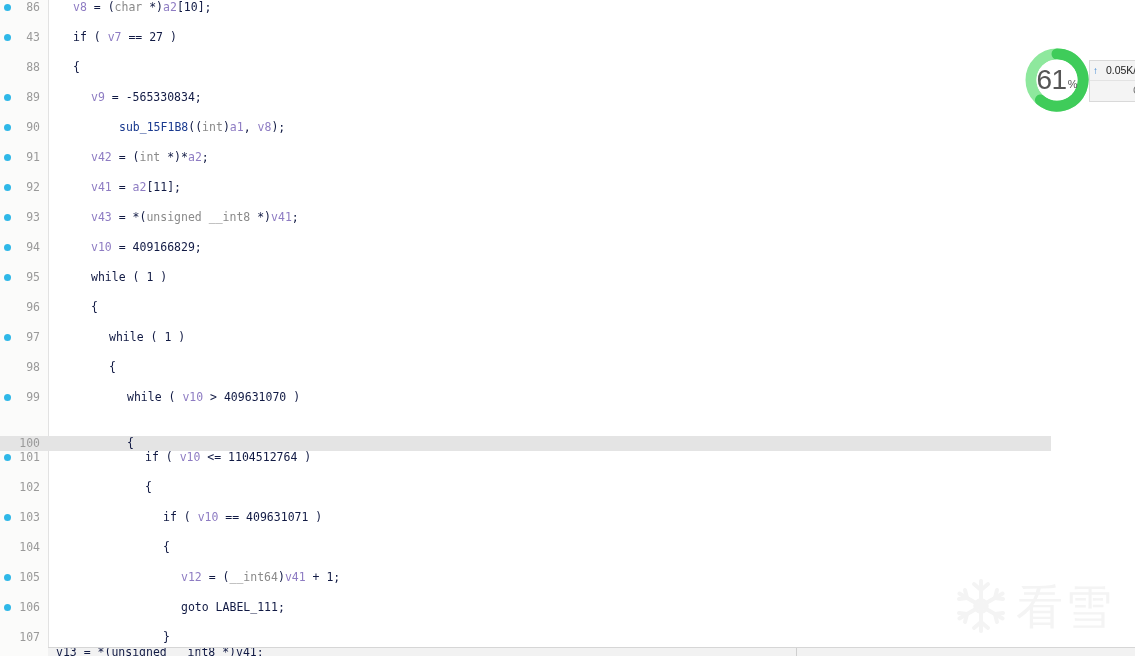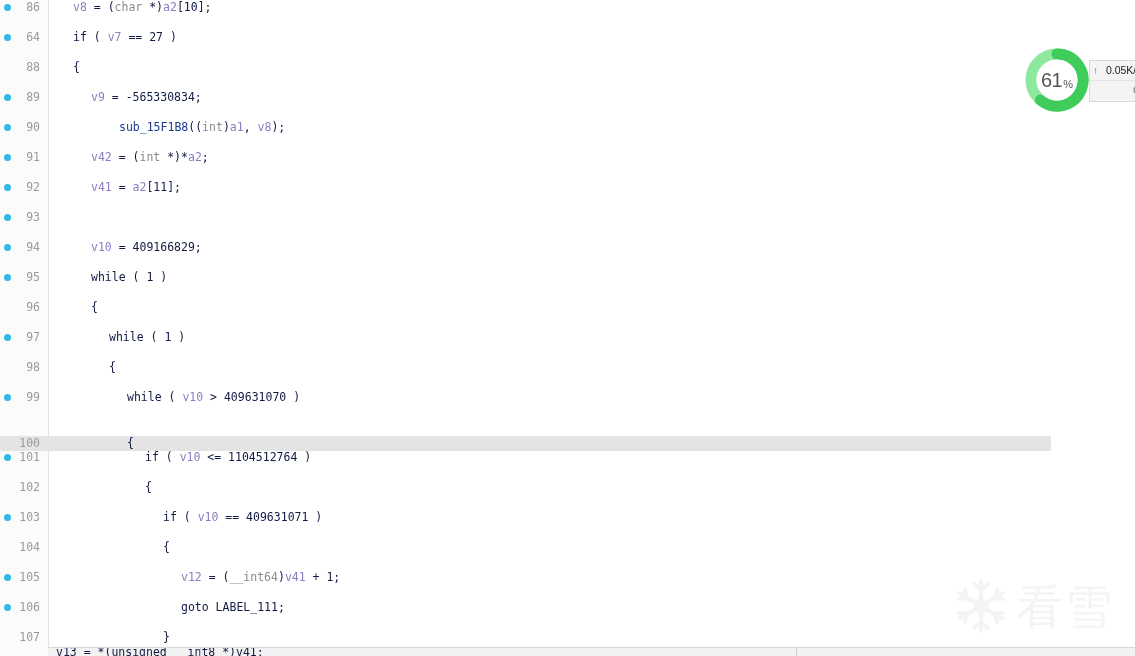--- a/index.html
+++ b/index.html
@@ -129,21 +129,21 @@
   .ring-label {
     position: absolute;
     left: 0; top: 0;
     width: 66px; height: 66px;
     display: flex;
     align-items: center;
     justify-content: center;
     font-family: "Liberation Sans", sans-serif;
     color: #555555;
   }
-  .ring-label .val { font-size: 20px; letter-spacing: -0.5px; }
+  .ring-label .val { font-size: 28px; letter-spacing: -0.5px; }
   .ring-label .pct { font-size: 11px; margin-left: 1px; margin-top: 7px; }
 
   
   #sysmon {
     position: absolute;
     left: 1089px;
     top: 60px;
     width: 46px;
     height: 40px;
     background: #f4f4f4;
@@ -188,27 +188,27 @@
 </style>
 </head>
 <body>
 
 <div id="editor">
 
   <div class="gutter-bg"></div>
 
   <div class="code-lines" id="code-lines">
       <div class="line" style="top: 0px;"><span class="marker"></span><span class="lnum">86</span><span class="src" style="left: 73px;"><span class="t-var">v8</span><span class="t-plain"> = (</span><span class="t-kw">char</span><span class="t-plain"> *)</span><span class="t-var">a2</span><span class="t-plain">[10];</span></span></div>
-      <div class="line" style="top: 15px;"><span class="marker"></span><span class="lnum">64</span><span class="src" style="left: 73px;"><span class="t-plain">if ( </span><span class="t-var">v7</span><span class="t-plain"> == 27 )</span></span></div>
+      <div class="line" style="top: 15px;"><span class="marker"></span><span class="lnum">43</span><span class="src" style="left: 73px;"><span class="t-plain">if ( </span><span class="t-var">v7</span><span class="t-plain"> == 27 )</span></span></div>
       <div class="line" style="top: 30px;"><span class="lnum">88</span><span class="src" style="left: 73px;"><span class="t-plain">{</span></span></div>
       <div class="line" style="top: 45px;"><span class="marker"></span><span class="lnum">89</span><span class="src" style="left: 91px;"><span class="t-var">v9</span><span class="t-plain"> = -565330834;</span></span></div>
       <div class="line" style="top: 60px;"><span class="marker"></span><span class="lnum">90</span><span class="src" style="left: 91px; margin-left: 28px;"><span class="t-fn">sub_15F1B8</span><span class="t-plain">((</span><span class="t-kw">int</span><span class="t-plain">)</span><span class="t-var">a1</span><span class="t-plain">, </span><span class="t-var">v8</span><span class="t-plain">);</span></span></div>
       <div class="line" style="top: 75px;"><span class="marker"></span><span class="lnum">91</span><span class="src" style="left: 91px;"><span class="t-var">v42</span><span class="t-plain"> = (</span><span class="t-kw">int</span><span class="t-plain"> *)*</span><span class="t-var">a2</span><span class="t-plain">;</span></span></div>
       <div class="line" style="top: 90px;"><span class="marker"></span><span class="lnum">92</span><span class="src" style="left: 91px;"><span class="t-var">v41</span><span class="t-plain"> = </span><span class="t-var">a2</span><span class="t-plain">[11];</span></span></div>
-      <div class="line" style="top: 105px;"><span class="marker"></span><span class="lnum">93</span></div>
+      <div class="line" style="top: 105px;"><span class="marker"></span><span class="lnum">93</span><span class="src" style="left: 91px;"><span class="t-var">v43</span><span class="t-plain"> = *(</span><span class="t-kw">unsigned __int8</span><span class="t-plain"> *)</span><span class="t-var">v41</span><span class="t-plain">;</span></span></div>
       <div class="line" style="top: 120px;"><span class="marker"></span><span class="lnum">94</span><span class="src" style="left: 91px;"><span class="t-var">v10</span><span class="t-plain"> = 409166829;</span></span></div>
       <div class="line" style="top: 135px;"><span class="marker"></span><span class="lnum">95</span><span class="src" style="left: 91px;"><span class="t-plain">while ( 1 )</span></span></div>
       <div class="line" style="top: 150px;"><span class="lnum">96</span><span class="src" style="left: 91px;"><span class="t-plain">{</span></span></div>
       <div class="line" style="top: 165px;"><span class="marker"></span><span class="lnum">97</span><span class="src" style="left: 109px;"><span class="t-plain">while ( 1 )</span></span></div>
       <div class="line" style="top: 180px;"><span class="lnum">98</span><span class="src" style="left: 109px;"><span class="t-plain">{</span></span></div>
       <div class="line" style="top: 195px;"><span class="marker"></span><span class="lnum">99</span><span class="src" style="left: 127px;"><span class="t-plain">while ( </span><span class="t-var">v10</span><span class="t-plain"> &gt; 409631070 )</span></span></div>
       <div class="line current" style="top: 226px;"><span class="lnum">100</span><span class="src" style="left: 127px;"><span class="t-plain">{</span></span></div>
       <div class="line" style="top: 225px;"><span class="marker"></span><span class="lnum">101</span><span class="src" style="left: 145px;"><span class="t-plain">if ( </span><span class="t-var">v10</span><span class="t-plain"> &lt;= 1104512764 )</span></span></div>
       <div class="line" style="top: 240px;"><span class="lnum">102</span><span class="src" style="left: 145px;"><span class="t-plain">{</span></span></div>
       <div class="line" style="top: 255px;"><span class="marker"></span><span class="lnum">103</span><span class="src" style="left: 163px;"><span class="t-plain">if ( </span><span class="t-var">v10</span><span class="t-plain"> == 409631071 )</span></span></div>

